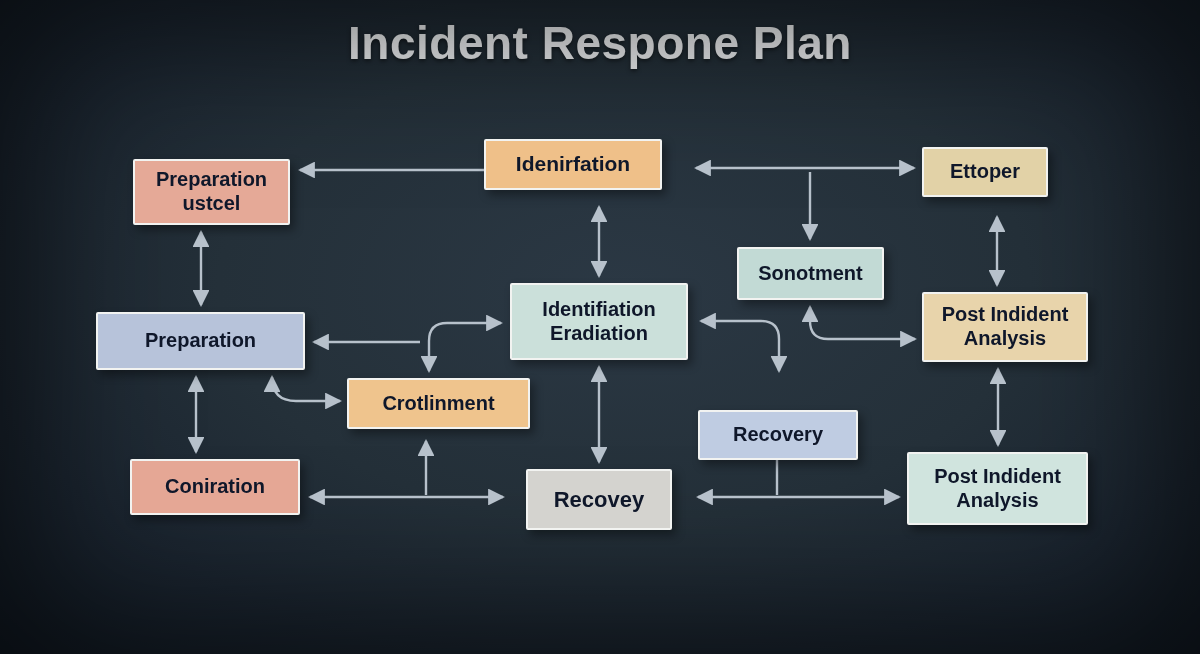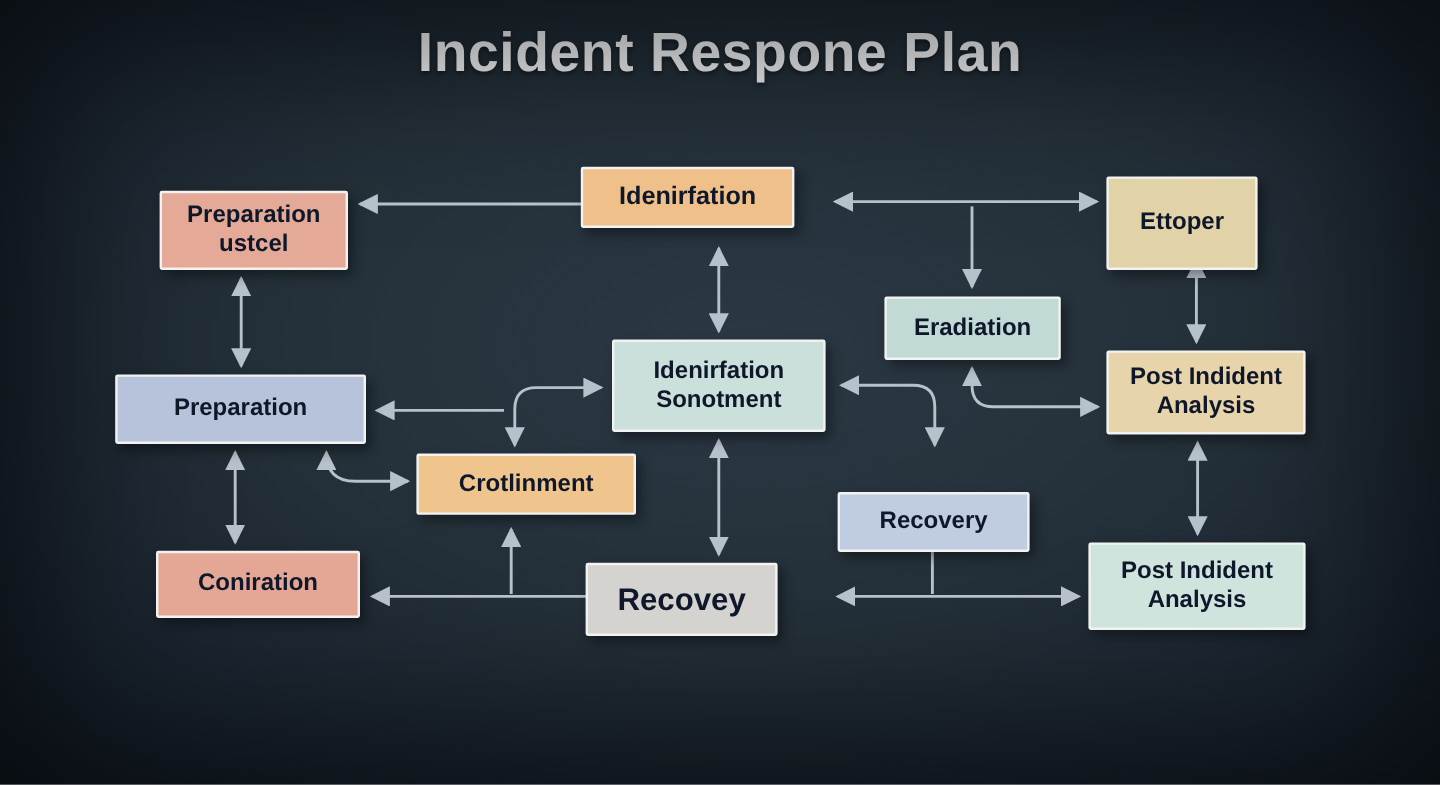--- a/index.html
+++ b/index.html
@@ -85,33 +85,33 @@
     <path class="edge" d="M426 495 L426 441" marker-end="url(#ah)"></path>
 
     <path class="edge" d="M698 497 L899 497" marker-start="url(#ahr)" marker-end="url(#ah)"></path>
     <path class="edge" d="M777 495 L777 441" marker-end="url(#ah)"></path>
   </svg>
 
   <div class="node" style="left: 133px; top: 159px; width: 157px; height: 66px; background: rgb(229, 169, 151);">Preparation ustcel</div>
 
   <div class="node" style="left: 484px; top: 139px; width: 178px; height: 51px; font-size: 21px; background: rgb(239, 192, 137); text-align: right;">Idenirfation</div>
 
-  <div class="node" style="left: 922px; top: 147px; width: 126px; height: 78px; background: rgb(226, 210, 167);">Ettoper</div>
+  <div class="node" style="left: 922px; top: 147px; width: 126px; height: 50px; background: rgb(226, 210, 167);">Ettoper</div>
 
-  <div class="node" style="left: 737px; top: 247px; width: 147px; height: 53px; background: rgb(194, 218, 213);">Eradiation</div>
+  <div class="node" style="left: 737px; top: 247px; width: 147px; height: 53px; background: rgb(194, 218, 213);">Sonotment</div>
 
   <div class="node" style="left: 96px; top: 312px; width: 209px; height: 58px; background: rgb(183, 195, 218);">Preparation</div>
 
-  <div class="node" style="left: 510px; top: 283px; width: 178px; height: 77px; background: rgb(203, 224, 218);">Idenirfation Sonotment</div>
+  <div class="node" style="left: 510px; top: 283px; width: 178px; height: 77px; background: rgb(203, 224, 218);">Identifiation Eradiation</div>
 
   <div class="node" style="left: 922px; top: 292px; width: 166px; height: 70px; background: rgb(232, 212, 171);">Post Indident Analysis</div>
 
   <div class="node" style="left: 347px; top: 378px; width: 183px; height: 51px; background: rgb(239, 196, 141);">Crotlinment</div>
 
   <div class="node" style="left: 698px; top: 378px; width: 160px; height: 50px; background: rgb(191, 204, 226); margin-top: 32px;">Recovery</div>
 
   <div class="node" style="left: 130px; top: 459px; width: 170px; height: 56px; background: rgb(229, 167, 149);">Coniration</div>
 
-  <div class="node" style="left: 488px; top: 469px; width: 160px; height: 61px; font-size: 26px; background: rgb(212, 211, 207);">Recovey</div>
+  <div class="node" style="left: 526px; top: 469px; width: 146px; height: 61px; font-size: 22px; background: rgb(212, 211, 207);">Recovey</div>
 
   <div class="node" style="left: 907px; top: 452px; width: 181px; height: 73px; background: rgb(208, 228, 222);">Post Indident Analysis</div>
 
 </div>
 
 </body></html>

